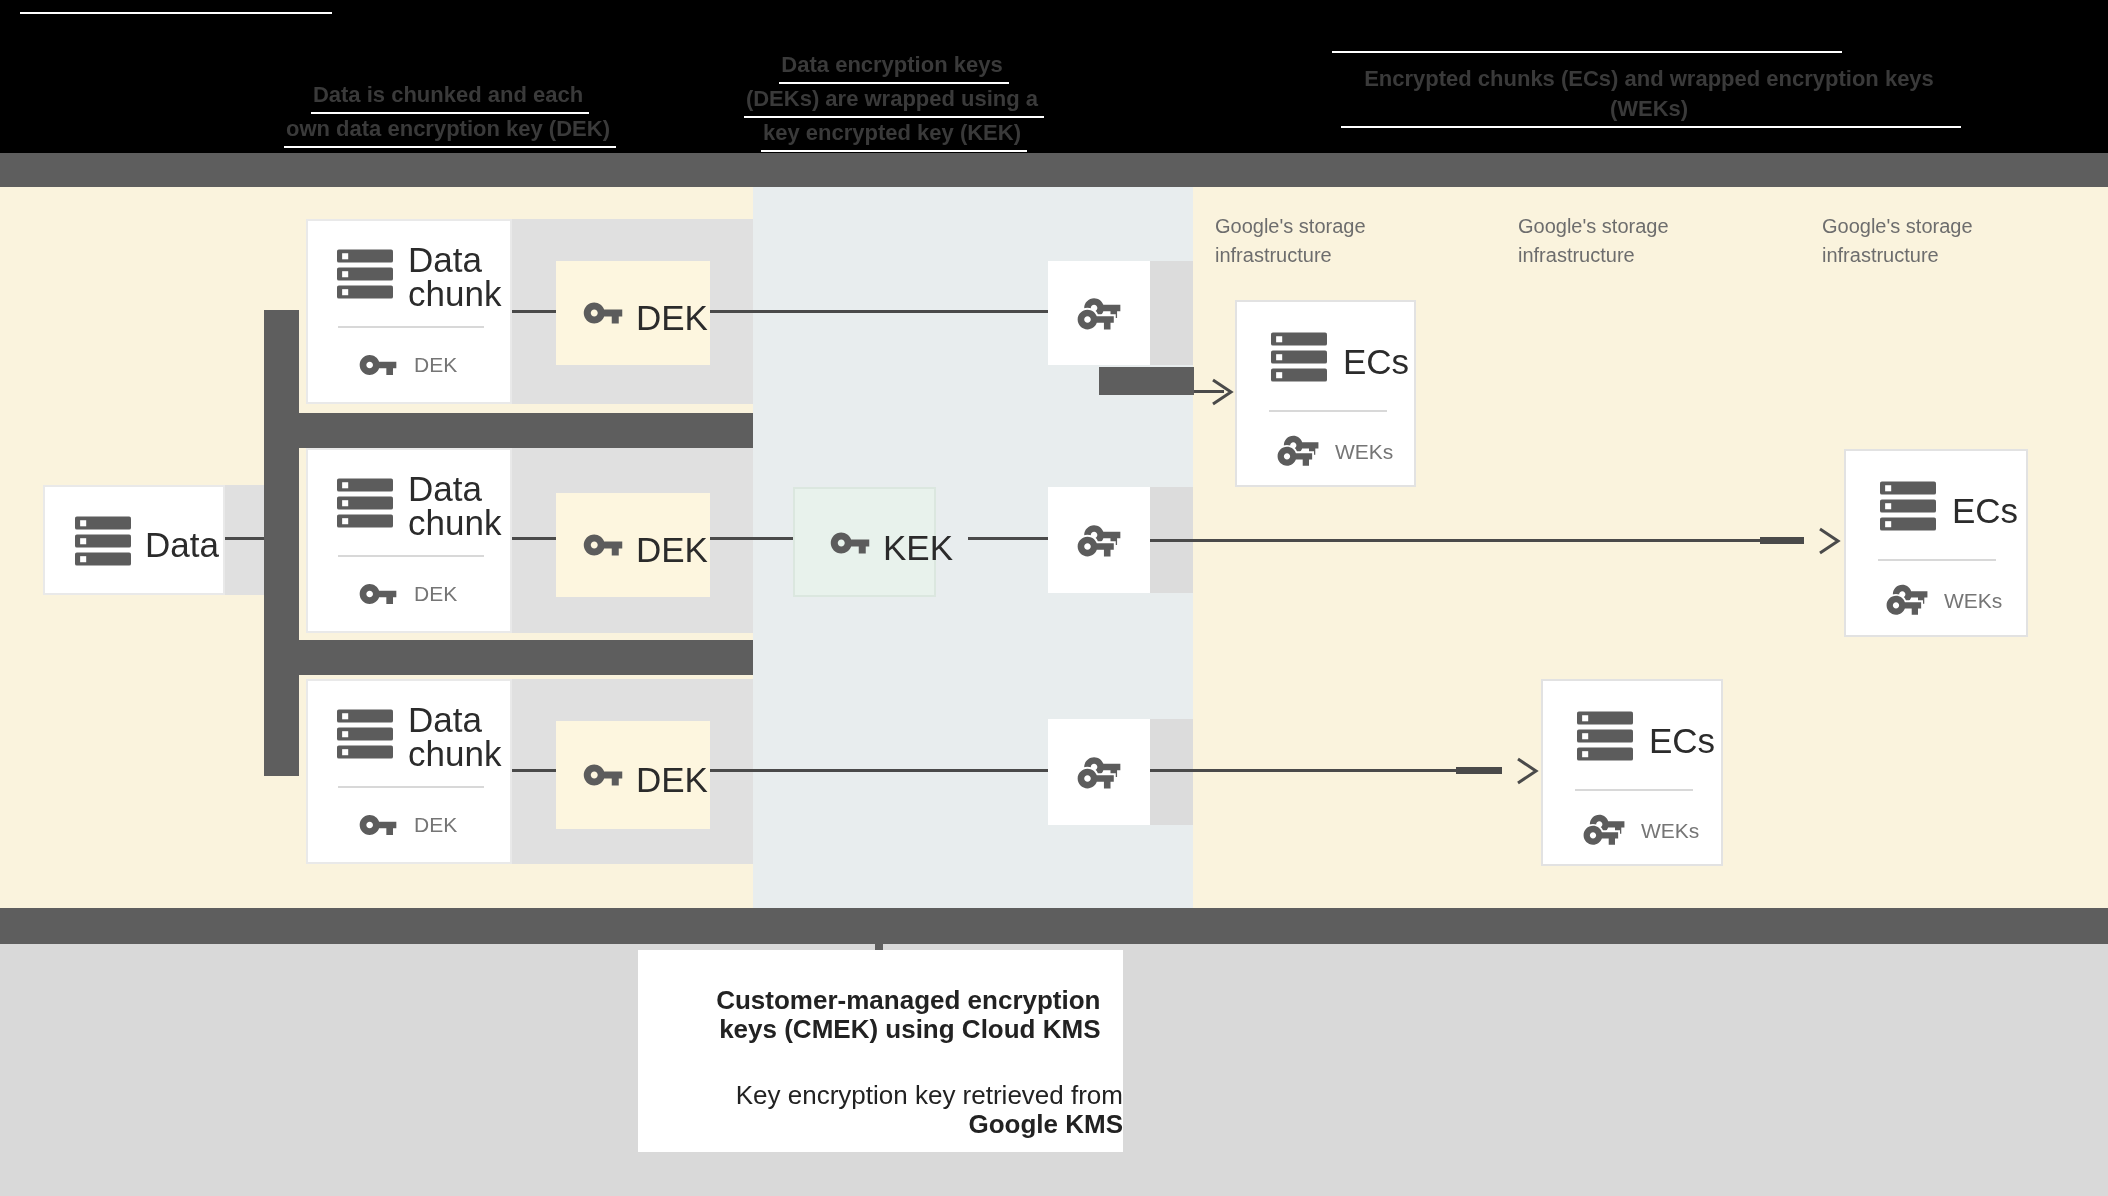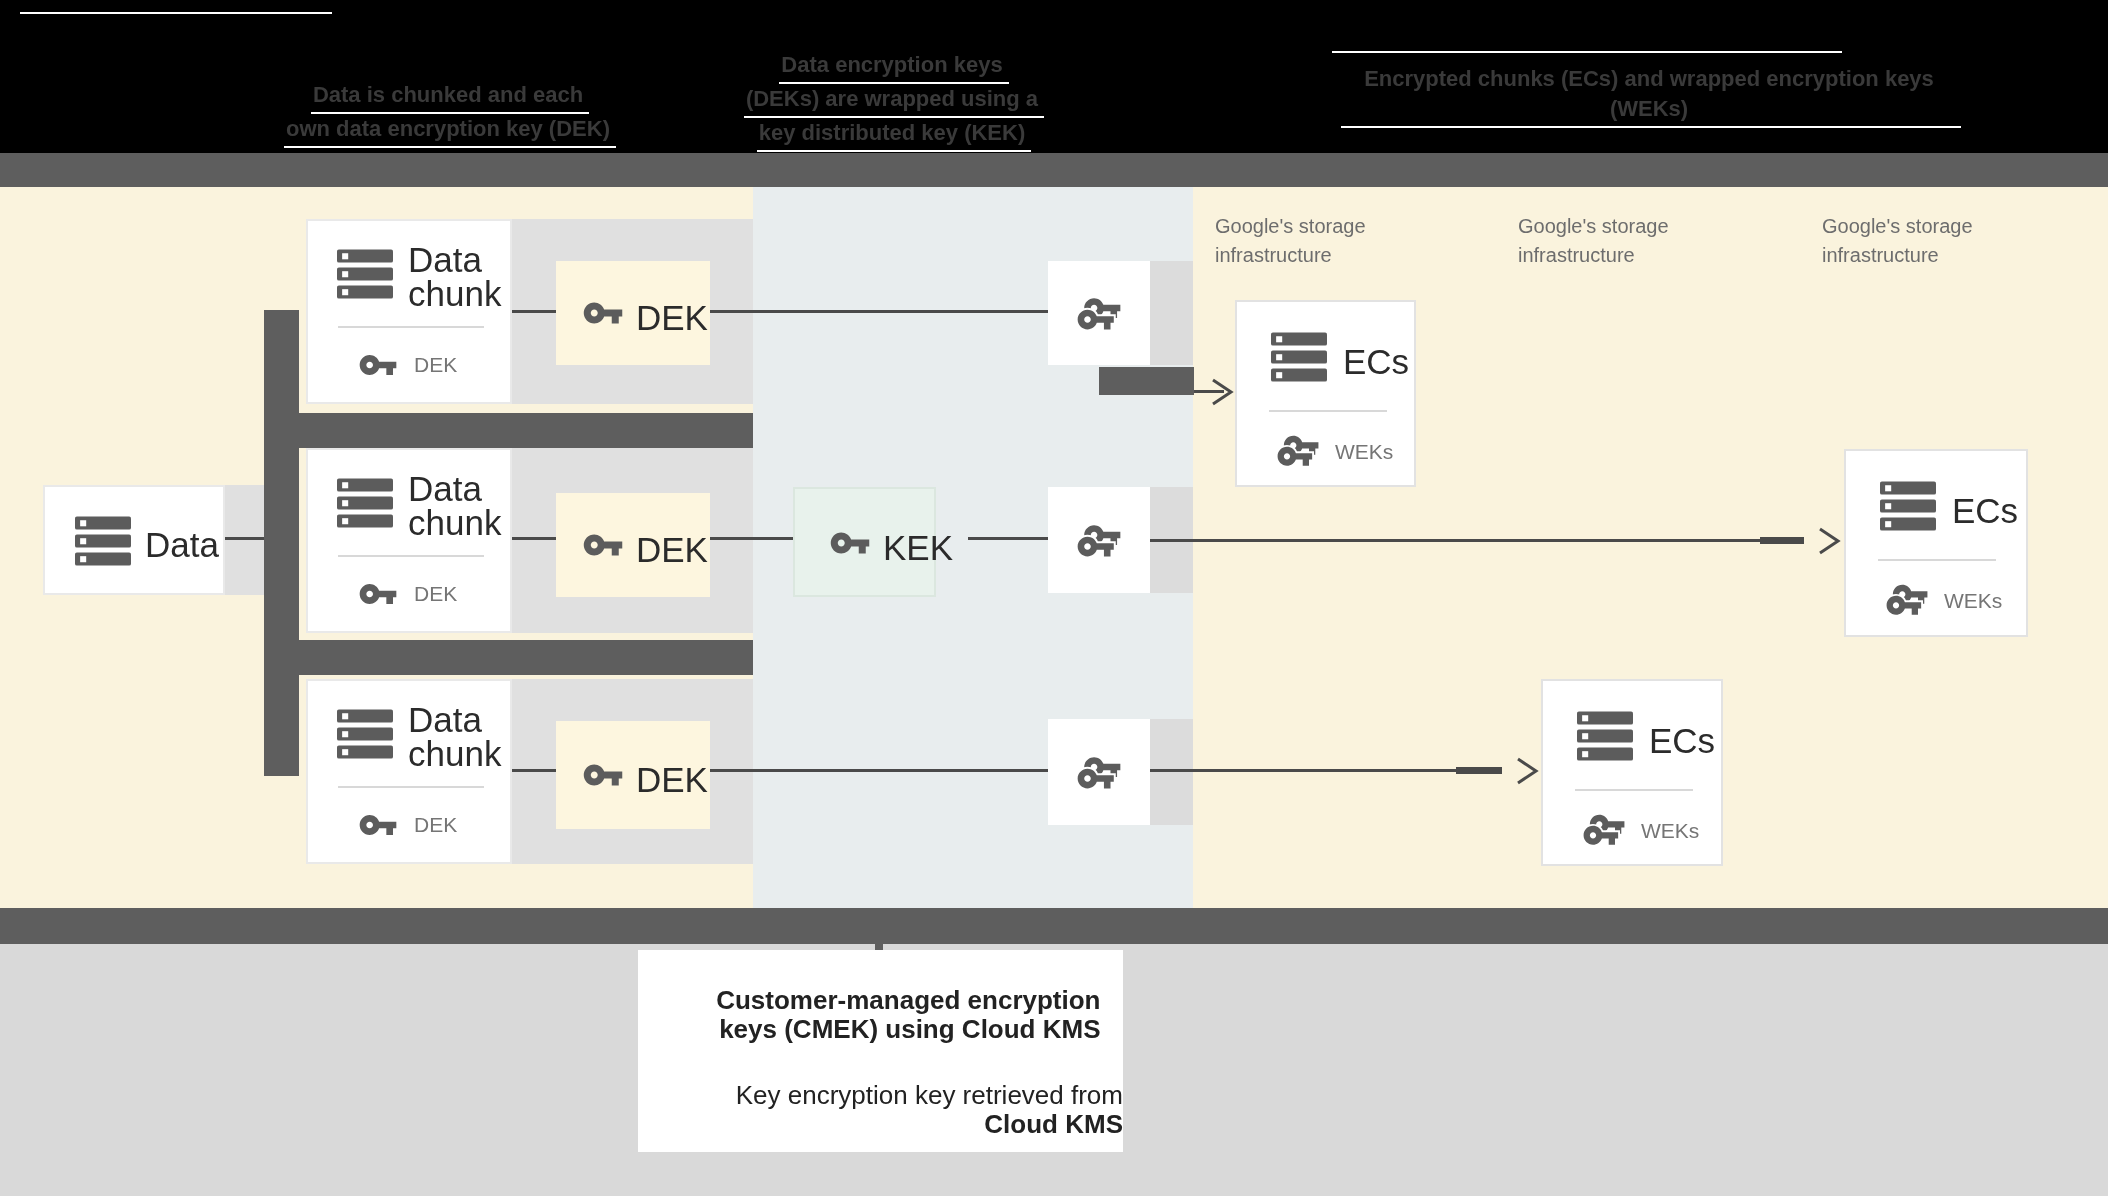--- a/index.html
+++ b/index.html
@@ -81,21 +81,21 @@
   <div class="hairline" style="left:20px;top:12px;width:312px;"></div>
   <div class="hairline" style="left:1332px;top:51px;width:510px;"></div>
 
   <div class="hdr-step" style="left:250px;top:50px;width:400px;margin-top:30px;">
     <span class="ln"><span class="u">Data is chunked and each</span></span>
     <span class="ln"><span class="u">own data encryption key (DEK)</span></span>
   </div>
   <div class="hdr-step" style="left:694px;top:50px;width:400px;">
     <span class="ln"><span class="u">Data encryption keys</span></span>
     <span class="ln"><span class="u">(DEKs) are wrapped using a</span></span>
-    <span class="ln"><span class="u">key distributed key (KEK)</span></span>
+    <span class="ln"><span class="u">key encrypted key (KEK)</span></span>
   </div>
   <div class="hdr-step" style="left:1341px;top:64px;width:620px;">
     <span class="ln"><span class="u">Encrypted chunks (ECs) and wrapped encryption keys (WEKs)</span></span>
   </div>
 </div>
 
 <div class="abs subbar"></div>
 
 <div class="abs sec-cream-l"></div>
 <div class="abs sec-kms"></div>
@@ -257,14 +257,14 @@
   </svg>
 <svg class="ah" style="left:1514px;top:756px;" width="26" height="30" viewBox="0 0 26 30">
     <polyline points="4,3 22,15 4,27" fill="none" stroke="#4a4a4a" stroke-width="3"></polyline>
   </svg>
 
 <div class="abs botbar"></div>
 <div class="abs botarea"></div>
 <div class="abs conn"></div>
 <div class="abs caption">
   <p class="cap-bold">Customer-managed encryption keys (CMEK) using Cloud KMS</p>
-  <p class="cap-mix"><span>Key encryption key retrieved from</span><br><b>Cloud KMS</b></p>
+  <p class="cap-mix"><span>Key encryption key retrieved from</span><br><b>Google KMS</b></p>
 </div>
 
 </body></html>

